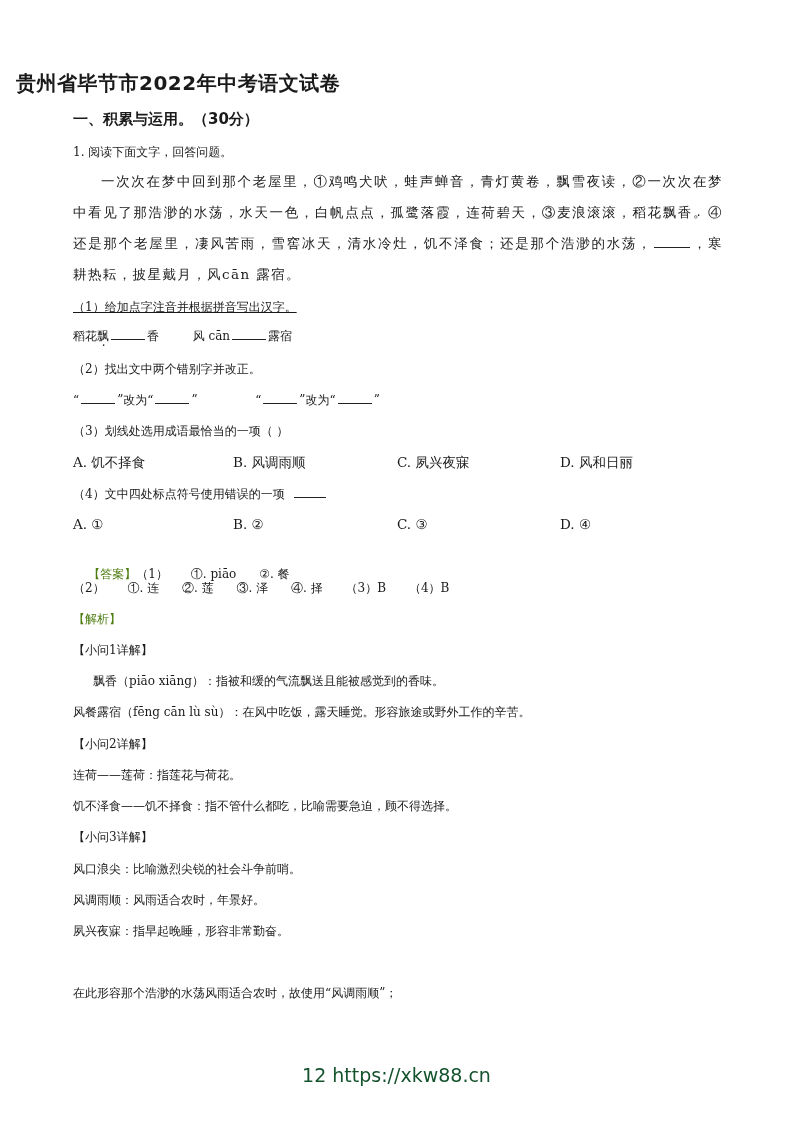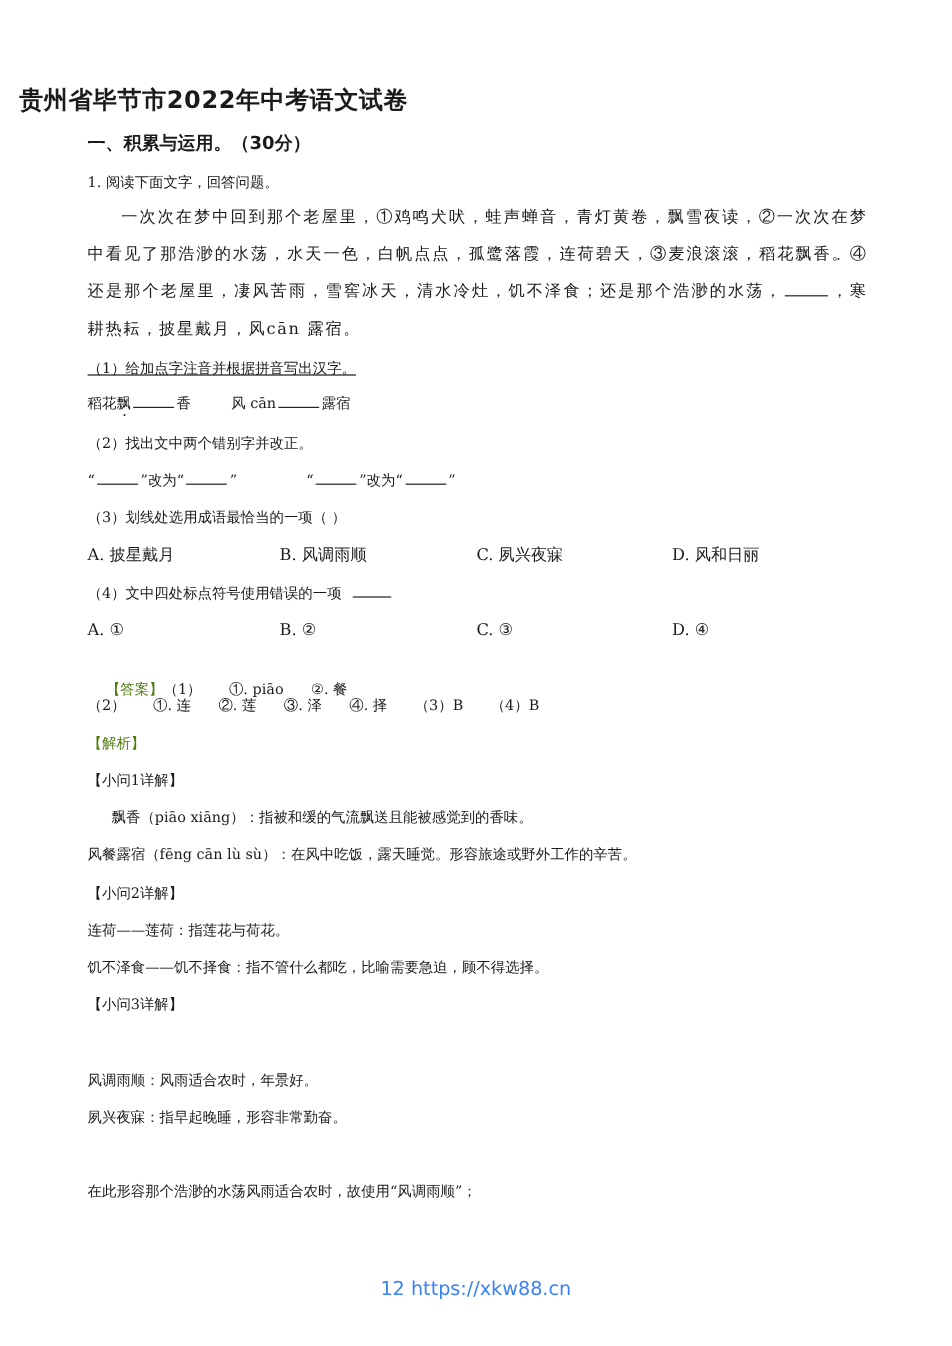--- a/index.html
+++ b/index.html
@@ -26,21 +26,21 @@
     text-align: justify; text-indent: 28px; top: 166px;
     font-family: "DejaVu Serif", serif; letter-spacing: 1.4px;
   }
   .blank { display: inline-block; width: 34px; border-bottom: 1px solid #222; height: 12px; vertical-align: baseline; margin: 0 2px; }
   .dotted { position: relative; }
   .dotted::after { content: "·"; position: absolute; left: 40%; bottom: -12px; font-size: 12px; }
   .opt { position: absolute; font-size: 13.5px; white-space: nowrap; }
   .accent { color: #4d7c0f; }
   .footer {
     position: absolute; left: 0; top: 1064px; width: 793px; text-align: center;
-    font-family: "DejaVu Sans", "Liberation Sans", sans-serif; font-size: 16px; color: #3b82f6;
+    font-family: "DejaVu Sans", "Liberation Sans", sans-serif; font-size: 19px; color: #14532d;
   }
   .gap { display: inline-block; }
 </style>
 </head>
 <body>
 
 <div class="page">
 
   <div class="title">贵州省毕节市2022年中考语文试卷</div>
 
@@ -60,21 +60,21 @@
   </div>
 
   <div class="line" style="top:360px;">（2）找出文中两个错别字并改正。</div>
   <div class="line" style="top:391px;">
     <span>“</span><span class="blank"></span><span>”</span><span>改为</span><span>“</span><span class="blank"></span><span>”</span>
     <span class="gap" style="width:50px;"></span>
     <span>“</span><span class="blank"></span><span>”</span><span>改为</span><span>“</span><span class="blank"></span><span>”</span>
   </div>
 
   <div class="line" style="top:422px;">（3）划线处选用成语最恰当的一项（      ）</div>
-  <div class="opt" style="top:454px; left:73px;">A. 披星戴月</div>
+  <div class="opt" style="top:454px; left:73px;">A. 饥不择食</div>
   <div class="opt" style="top:454px; left:233px;">B. 风调雨顺</div>
   <div class="opt" style="top:454px; left:397px;">C. 夙兴夜寐</div>
   <div class="opt" style="top:454px; left:560px;">D. 风和日丽</div>
 
   <div class="line" style="top:485px;">
     <span>（4）文中四处标点符号使用错误的一项</span>
     <span class="blank" style="width:32px; margin-left:6px;"></span>
   </div>
   <div class="opt" style="top:516px; left:73px;">A. ①</div>
   <div class="opt" style="top:516px; left:233px;">B. ②</div>
@@ -90,18 +90,19 @@
 
   <div class="line" style="top:641px;">【小问1详解】</div>
   <div class="line" style="top:672px;margin-left:20px;">飘香（piāo xiāng）：指被和缓的气流飘送且能被感觉到的香味。</div>
   <div class="line" style="top:703px;">风餐露宿（fēng cān lù sù）：在风中吃饭，露天睡觉。形容旅途或野外工作的辛苦。</div>
 
   <div class="line" style="top:735px;">【小问2详解】</div>
   <div class="line" style="top:766px;">连荷——莲荷：指莲花与荷花。</div>
   <div class="line" style="top:797px;">饥不泽食——饥不择食：指不管什么都吃，比喻需要急迫，顾不得选择。</div>
 
   <div class="line" style="top:828px;">【小问3详解】</div>
+  <div class="line" style="top:860px;">风口浪尖：比喻激烈尖锐的社会斗争前哨。</div>
   <div class="line" style="top:891px;">风调雨顺：风雨适合农时，年景好。</div>
   <div class="line" style="top:922px;">夙兴夜寐：指早起晚睡，形容非常勤奋。</div>
   <div class="line" style="top:984px;">在此形容那个浩渺的水荡风雨适合农时，故使用“风调雨顺”；</div>
 
   <div class="footer">12 https://xkw88.cn</div>
 </div>
 
 </body></html>

